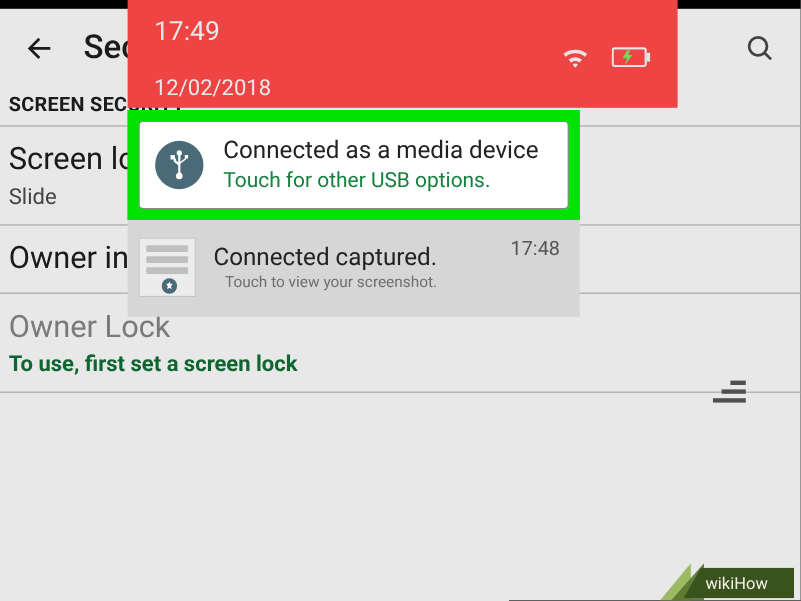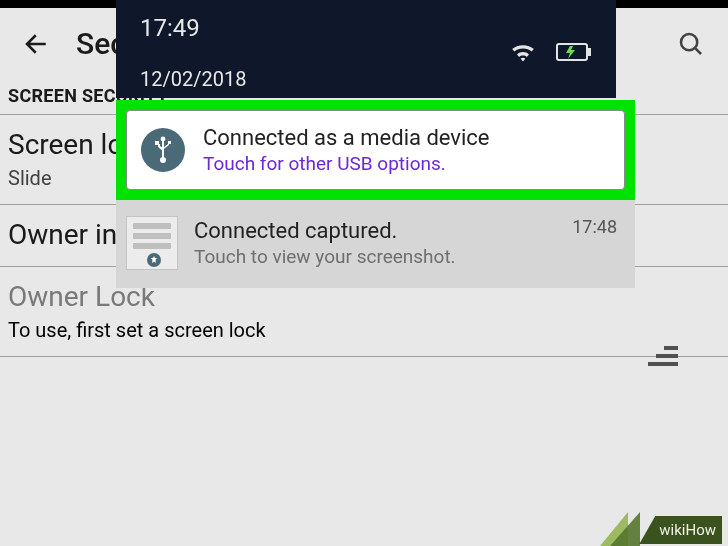--- a/index.html
+++ b/index.html
@@ -11,50 +11,50 @@
 .bg { position: absolute; top: 8px; left: 0; right: 0; bottom: 0; filter: brightness(0.78); }
 .bg .header { display: flex; align-items: center; padding: 18px 20px 14px 20px; }
 .bg .back { width: 34px; height: 34px; display: flex; align-items: center; justify-content: center; }
 .bg .title { font-size: 30px; font-weight: 500; color: #222; margin-left: 22px; flex: 1; }
 .bg .search { width: 34px; height: 34px; display: flex; align-items: center; justify-content: center; }
 .sectionhdr { font-size: 18px; font-weight: 700; color: #222; padding: 10px 8px 8px 8px; border-bottom: 1px solid #cfcfcf; letter-spacing: 0.3px; }
 .item { padding: 12px 8px 14px 8px; border-bottom: 1px solid #cfcfcf; }
 .item .t1 { font-size: 28px; color: #222; line-height: 1.25; }
 .item .t2 { font-size: 20px; color: #555; margin-top: 4px; }
 .item.disabled .t1 { color: #9c9c9c; }
-.item.disabled .t2 { color: #000000; }
+.item.disabled .t2 { color: #15803d; font-weight: bold; }
 .expandbtn { position: absolute; right: 46px; top: 336px; }
 
 
-.statusbar { position: absolute; top: 0; left: 116px; width: 500px; height: 98px; background: #0f172a; color: #e8e8e8; padding: 16px 24px 10px 24px; display: flex; align-items: center; }
+.statusbar { position: absolute; top: 0; left: 116px; width: 500px; height: 98px; background: #ef4444; color: #e8e8e8; padding: 16px 24px 10px 24px; display: flex; align-items: center; }
 .sb-left { display: flex; flex-direction: column; line-height: 1.25; }
 .sb-time { font-size: 24px; }
 .sb-date { font-size: 20px; margin-top: 24px; }
 .sb-icons { margin-left: auto; display: flex; align-items: center; gap: 18px; }
 
 
-.notif-container { position: absolute; top: 100px; left: 116px; width: 519px; border-radius: 32px; }
+.notif-container { position: absolute; top: 100px; left: 116px; width: 411px; border-radius: 32px; }
 .highlight { border: 7px solid #00e200; padding: 3px; background: #00e200; }
 .notif { background: #fff; border: 1px solid #8a8a8a; border-radius: 4px; display: flex; align-items: center; padding: 14px 16px 14px 14px; }
 .notif .iconcircle { width: 44px; height: 44px; border-radius: 50%; background: #4b6a78; display: flex; align-items: center; justify-content: center; flex-shrink: 0; margin-right: 18px; }
 .notif .texts .t1 { font-size: 22px; color: #222; }
-.notif .texts .t2 { font-size: 19px; color: #6d28d9; margin-top: 2px; }
+.notif .texts .t2 { font-size: 19px; color: #15803d; margin-top: 2px; }
 .notif2 { background: #d6d6d6; display: flex; align-items: center; padding: 16px 18px 18px 10px; position: relative; }
 .thumb { width: 52px; height: 54px; background: #ececec; border: 1px solid #c4c4c4; margin-right: 16px; flex-shrink: 0; position: relative; }
 .thumb .row { position: absolute; left: 6px; right: 6px; height: 6px; background: #bfbfbf; border-radius: 1px; }
 .thumb .dot { position: absolute; bottom: 2px; left: 20px; width: 14px; height: 14px; border-radius: 50%; background: #4b6a78; display: flex; align-items: center; justify-content: center; }
 .notif2 .texts .t1 { font-size: 22px; color: #222; }
-.notif2 .texts .t2 { font-size: 19px; color: #6f6f6f; margin-top: 2px; }
+.notif2 .texts .t2 { font-size: 14px; color: #6f6f6f; margin-top: 2px; text-align: right; }
 .notif2 .time { position: absolute; right: 18px; top: 16px; font-size: 18px; color: #555; }
 
 
 .wikihow { position: absolute; right: 0; bottom: 0; }
 .wikihow .slash1 { position: absolute; right: 100px; bottom: 0; width: 0; height: 0; border-right: 28px solid #8fb24a; border-top: 34px solid transparent; opacity: 0.85; }
 .wikihow .slash2 { position: absolute; right: 88px; bottom: 0; width: 0; height: 0; border-right: 30px solid #56752c; border-top: 34px solid transparent; opacity: 0.9; }
-.wikihow .label { position: absolute; right: 6px; bottom: 2px; background: #3a521d; color: #f2f2e8; padding: 5px 6px 5px 20px; font-size: 15px; clip-path: polygon(16px 0, 100% 0, 100% 100%, 0 100%); }
+.wikihow .label { position: absolute; right: 6px; bottom: 2px; background: #3a521d; color: #f2f2e8; padding: 5px 24px 5px 20px; font-size: 15px; clip-path: polygon(16px 0, 100% 0, 100% 100%, 0 100%); }
 </style>
 </head>
 <body>
 
 <div class="screen">
   <div class="blackbar"></div>
 
   <div class="bg">
     <div class="header">
       <div class="back">

